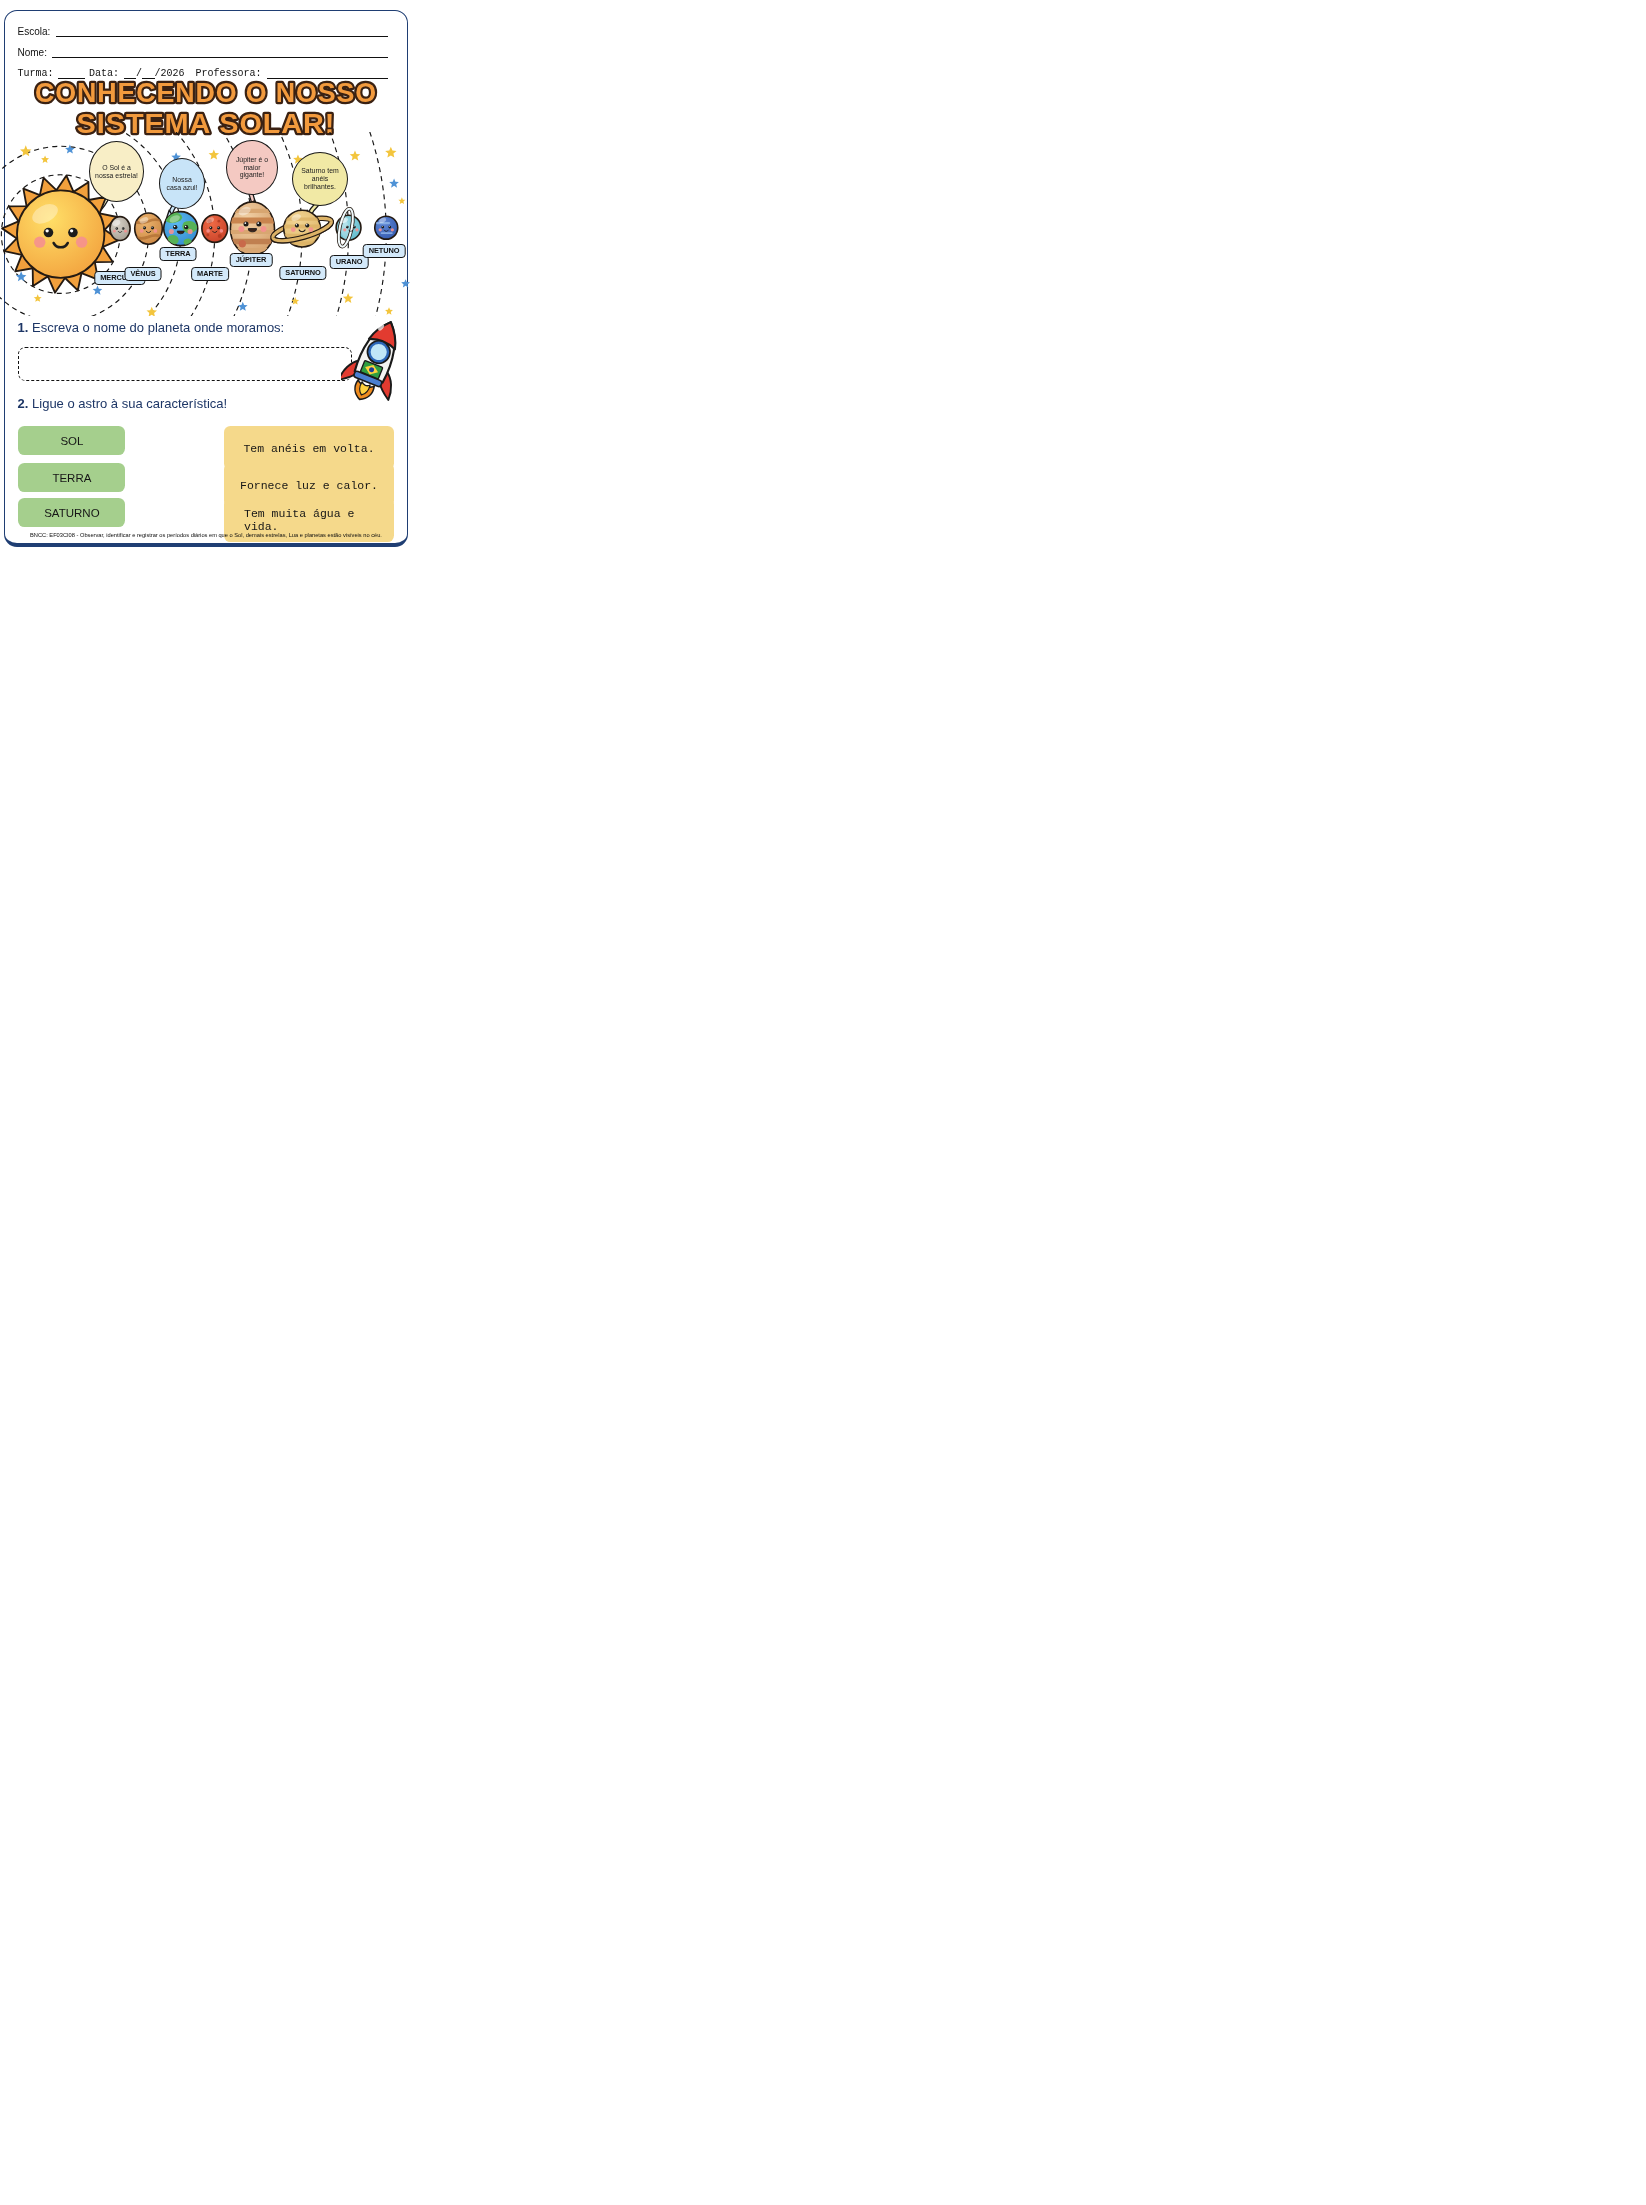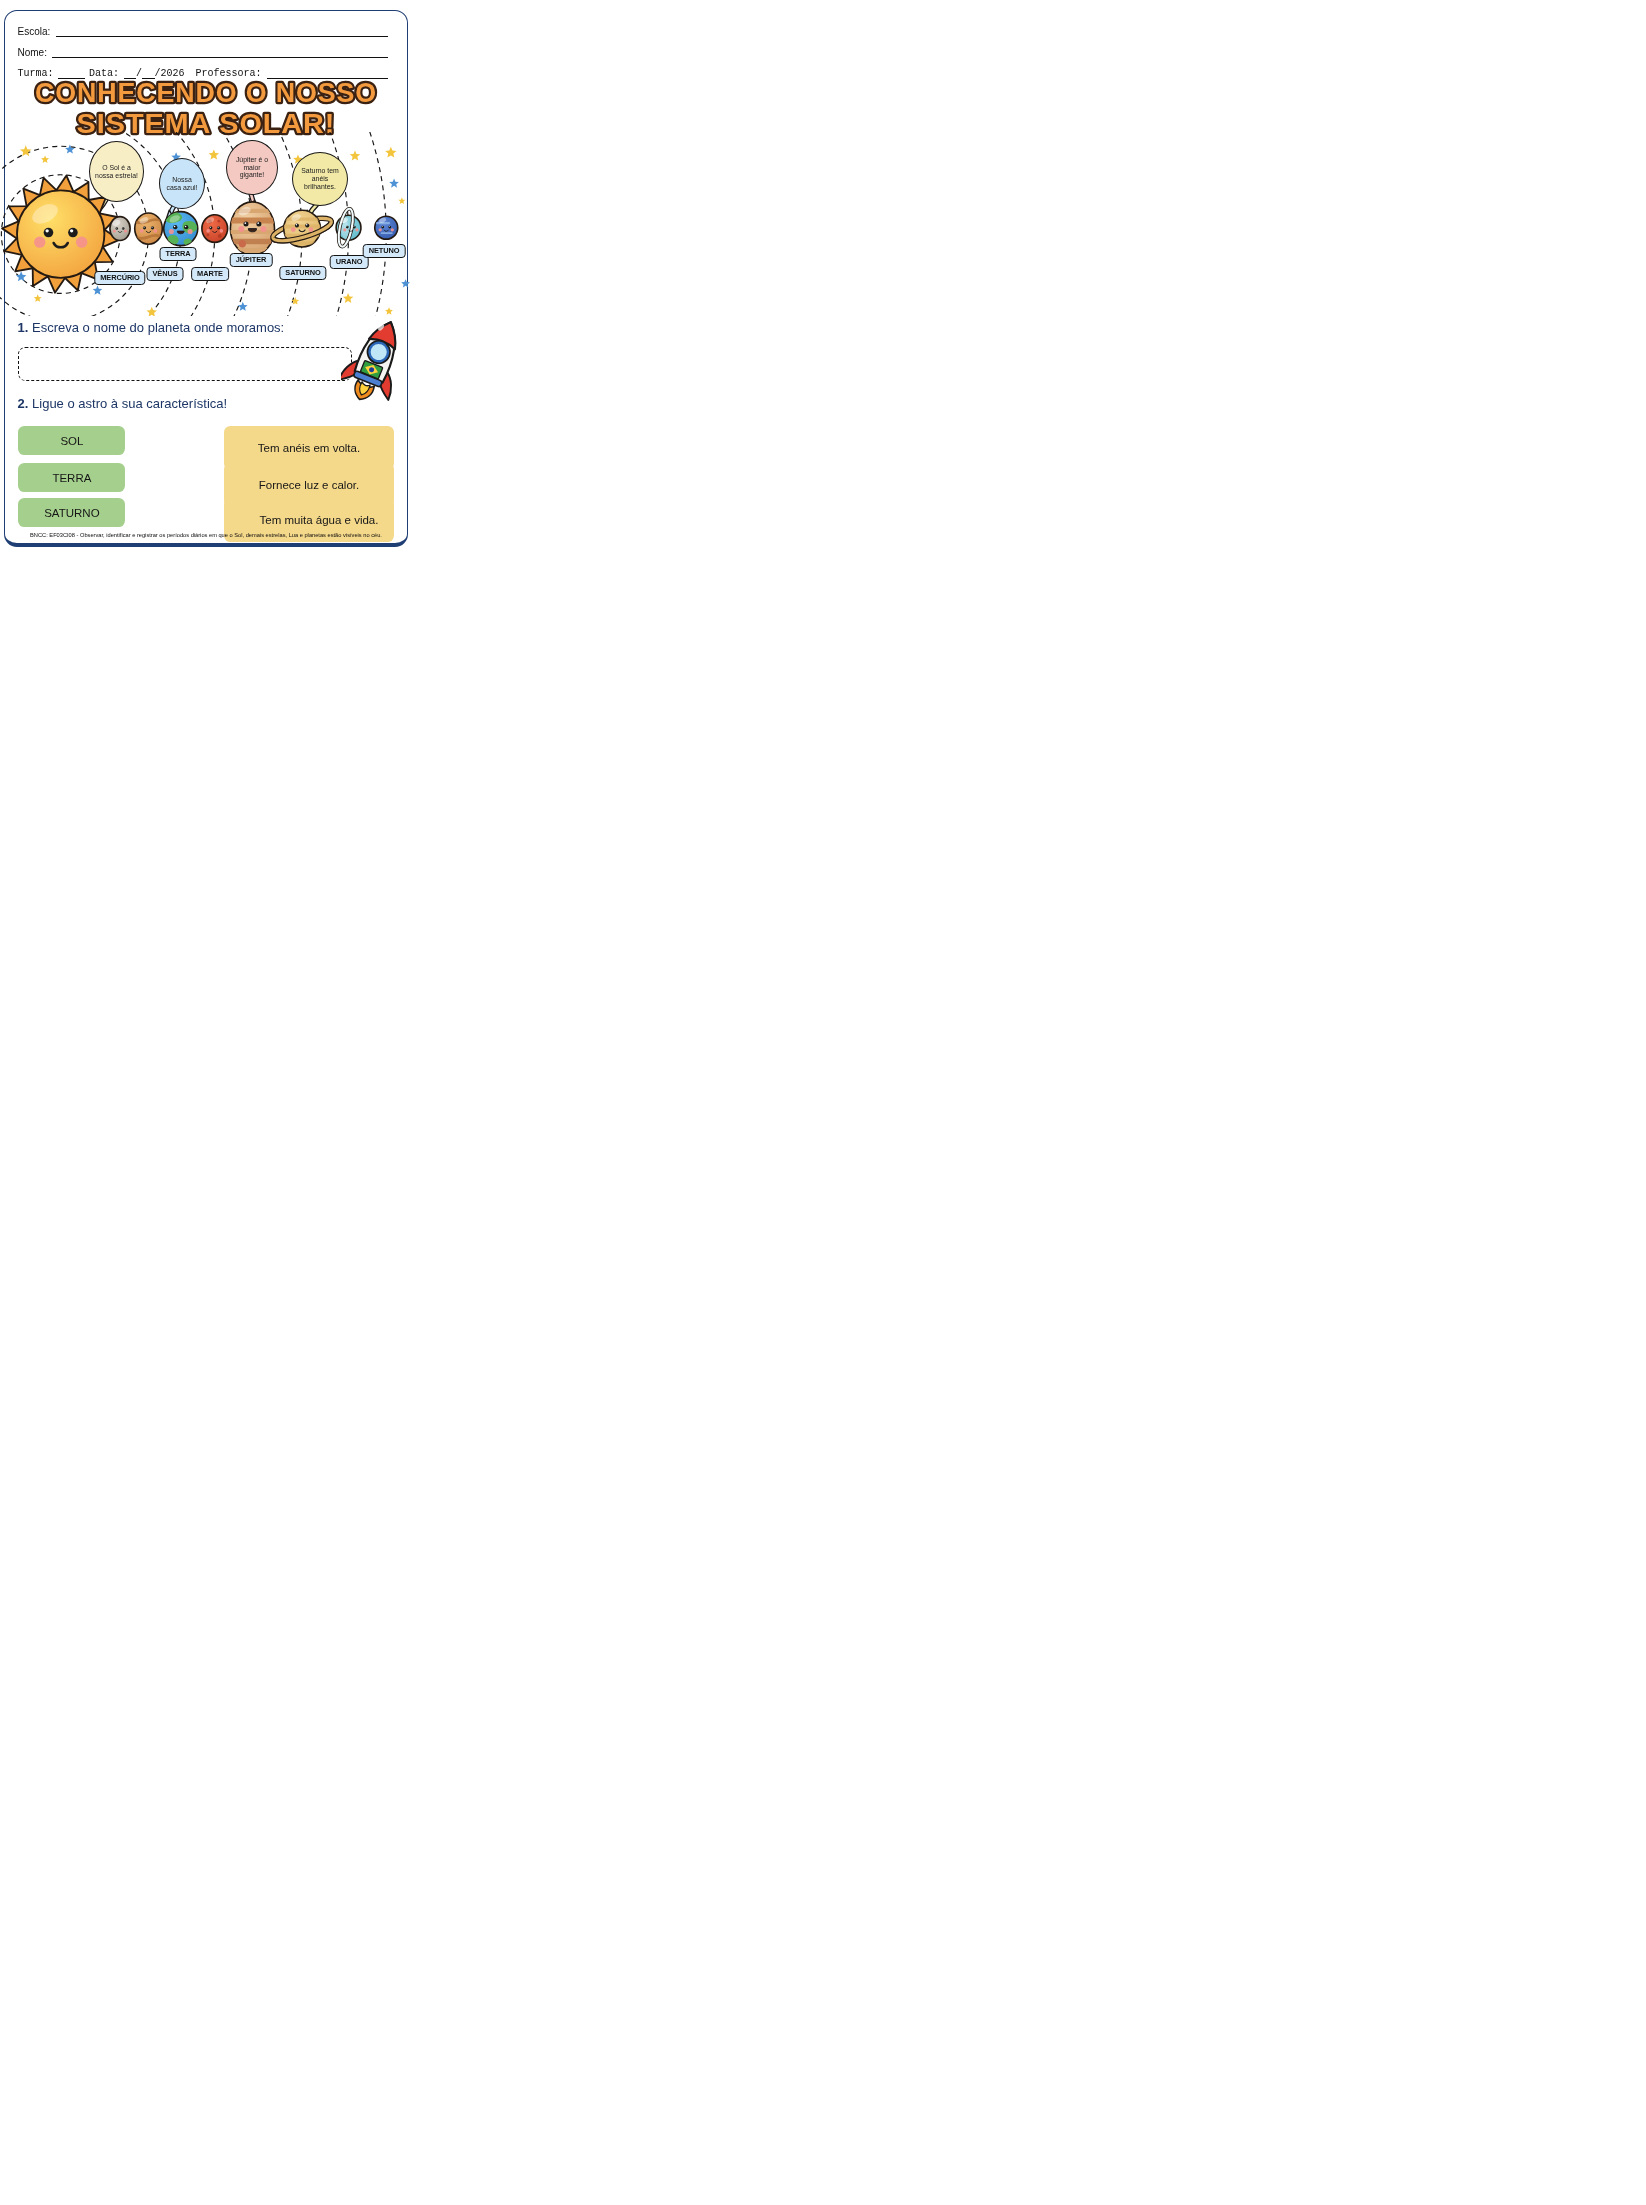--- a/index.html
+++ b/index.html
@@ -28,21 +28,21 @@
 
   
   .q-head{position:absolute;left:17.5px;font-size:13px;color:#1d3666;}
   .q-head b{font-weight:700;margin-right:3.7px;}
   #answer-box{position:absolute;left:17.5px;top:347px;width:334px;height:34px;border:1.6px dashed #111;border-radius:7.4px;box-sizing:border-box;background:#fff;}
   #rocket-wrap{position:absolute;left:341px;top:317px;width:69px;height:86px;}
 
   .match-box{position:absolute;display:flex;align-items:center;justify-content:center;
     border-radius:6.4px;font-size:11.5px;color:#161616;box-sizing:border-box;}
   .green{left:18.4px;width:107px;height:29px;background:#a5cf8d;}
-  .yellow{left:224px;width:170px;height:44px;background:#f5d98b;}
+  .yellow{left:224px;width:170px;height:44px;background:#f5d98b;font-family:Liberation Mono, monospace;}
 
   #footer-text{position:absolute;left:22px;right:22px;top:532px;text-align:center;font-size:5.7px;color:#0d0d0d;}
 </style>
 </head>
 <body>
 
 <div id="page">
   <div id="frame"></div>
 
   <div class="hrow" style="top:24px;">
@@ -304,21 +304,21 @@
     <span>Nossa casa azul!</span>
   </div>
   <div class="bubble" style="left:226px;top:140px;width:52px;height:55px;background:#f4c9c2;">
     <span>Júpiter é o maior gigante!</span>
   </div>
   <div class="bubble" style="left:292px;top:152px;width:56px;height:54px;background:#f1e9a5;">
     <span>Saturno tem anéis brilhantes.</span>
   </div>
 
   <div class="planet-label" style="left:120px;top:247px;margin-top:24px;">MERCÚRIO</div>
-  <div class="planet-label" style="left:165px;top:267px;">VÊNUS</div>
+  <div class="planet-label" style="left:143px;top:267px;">VÊNUS</div>
   <div class="planet-label" style="left:178px;top:247px;">TERRA</div>
   <div class="planet-label" style="left:210px;top:267px;">MARTE</div>
   <div class="planet-label" style="left:251px;top:253px;">JÚPITER</div>
   <div class="planet-label" style="left:303px;top:266px;">SATURNO</div>
   <div class="planet-label" style="left:349px;top:255px;">URANO</div>
   <div class="planet-label" style="left:384px;top:244px;">NETUNO</div>
 
   <div class="q-head" style="top:320px;">
     <b>1.</b><span>Escreva o nome do planeta onde moramos:</span>
   </div>

